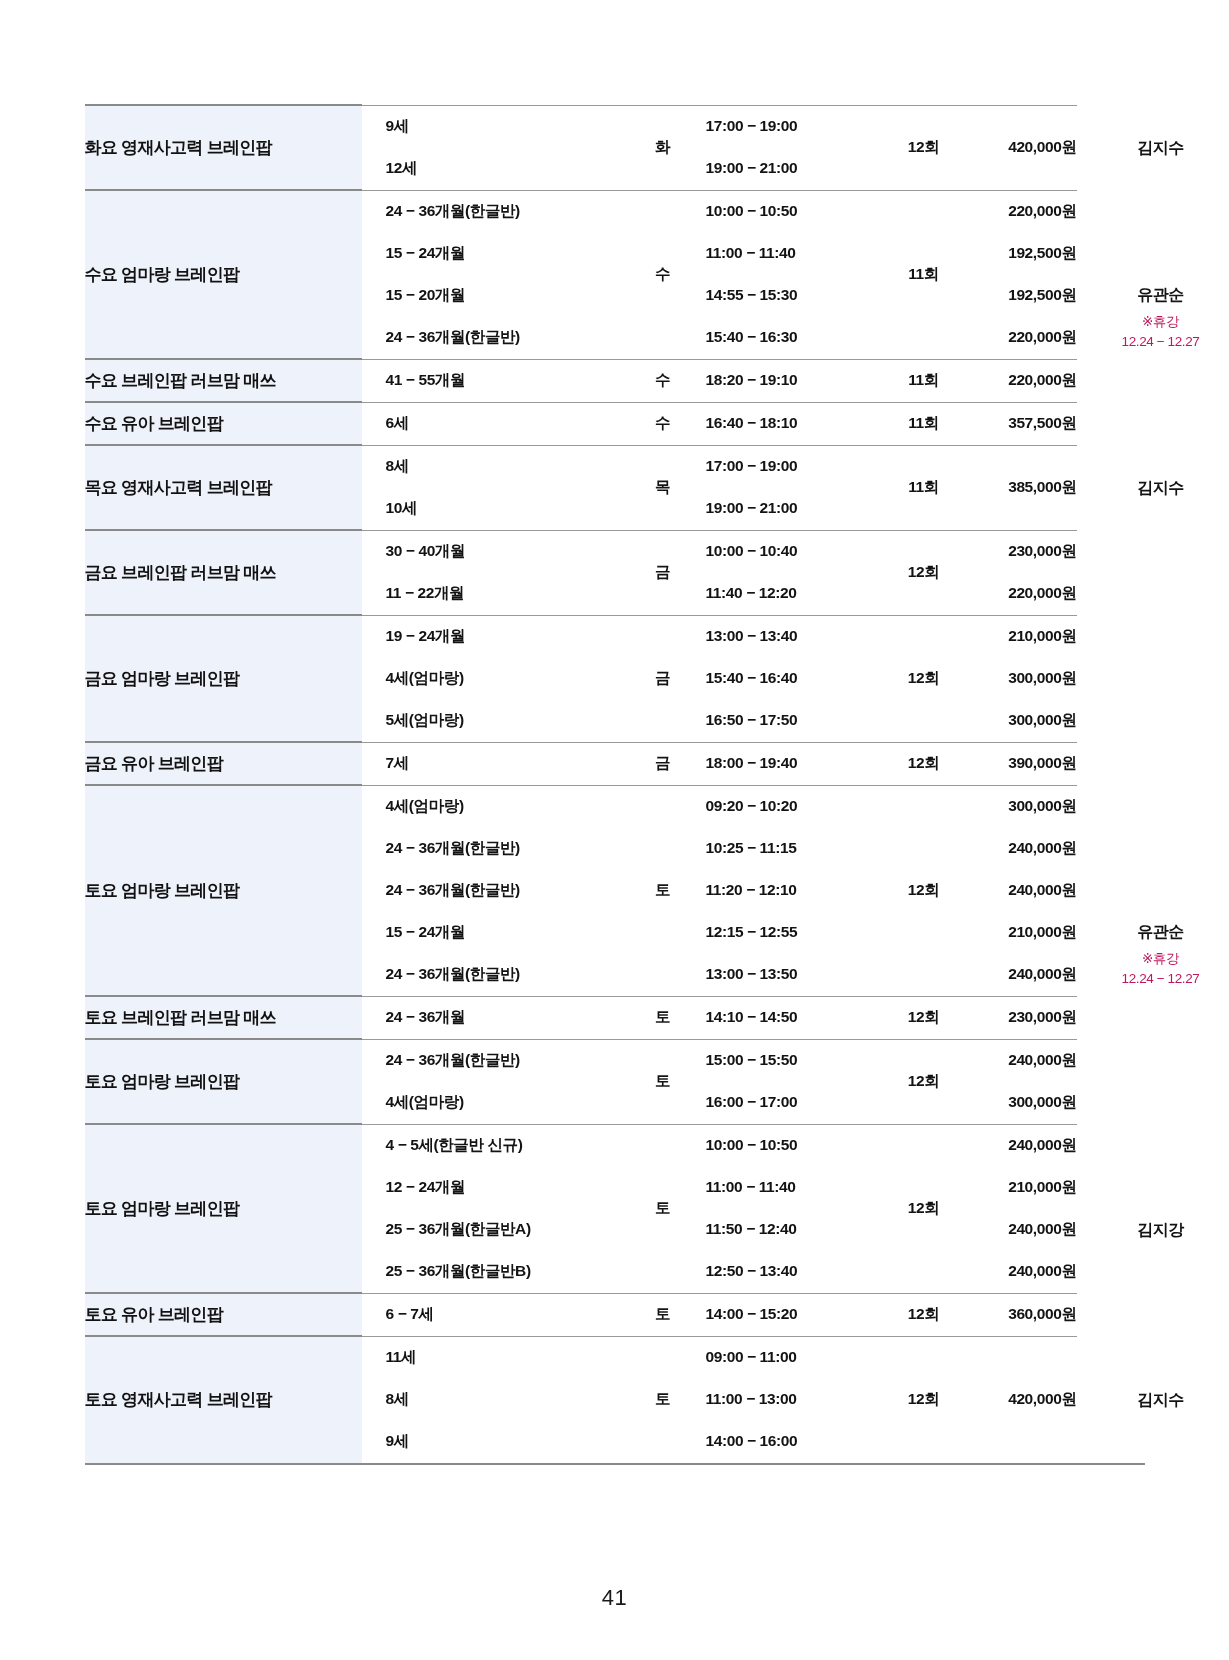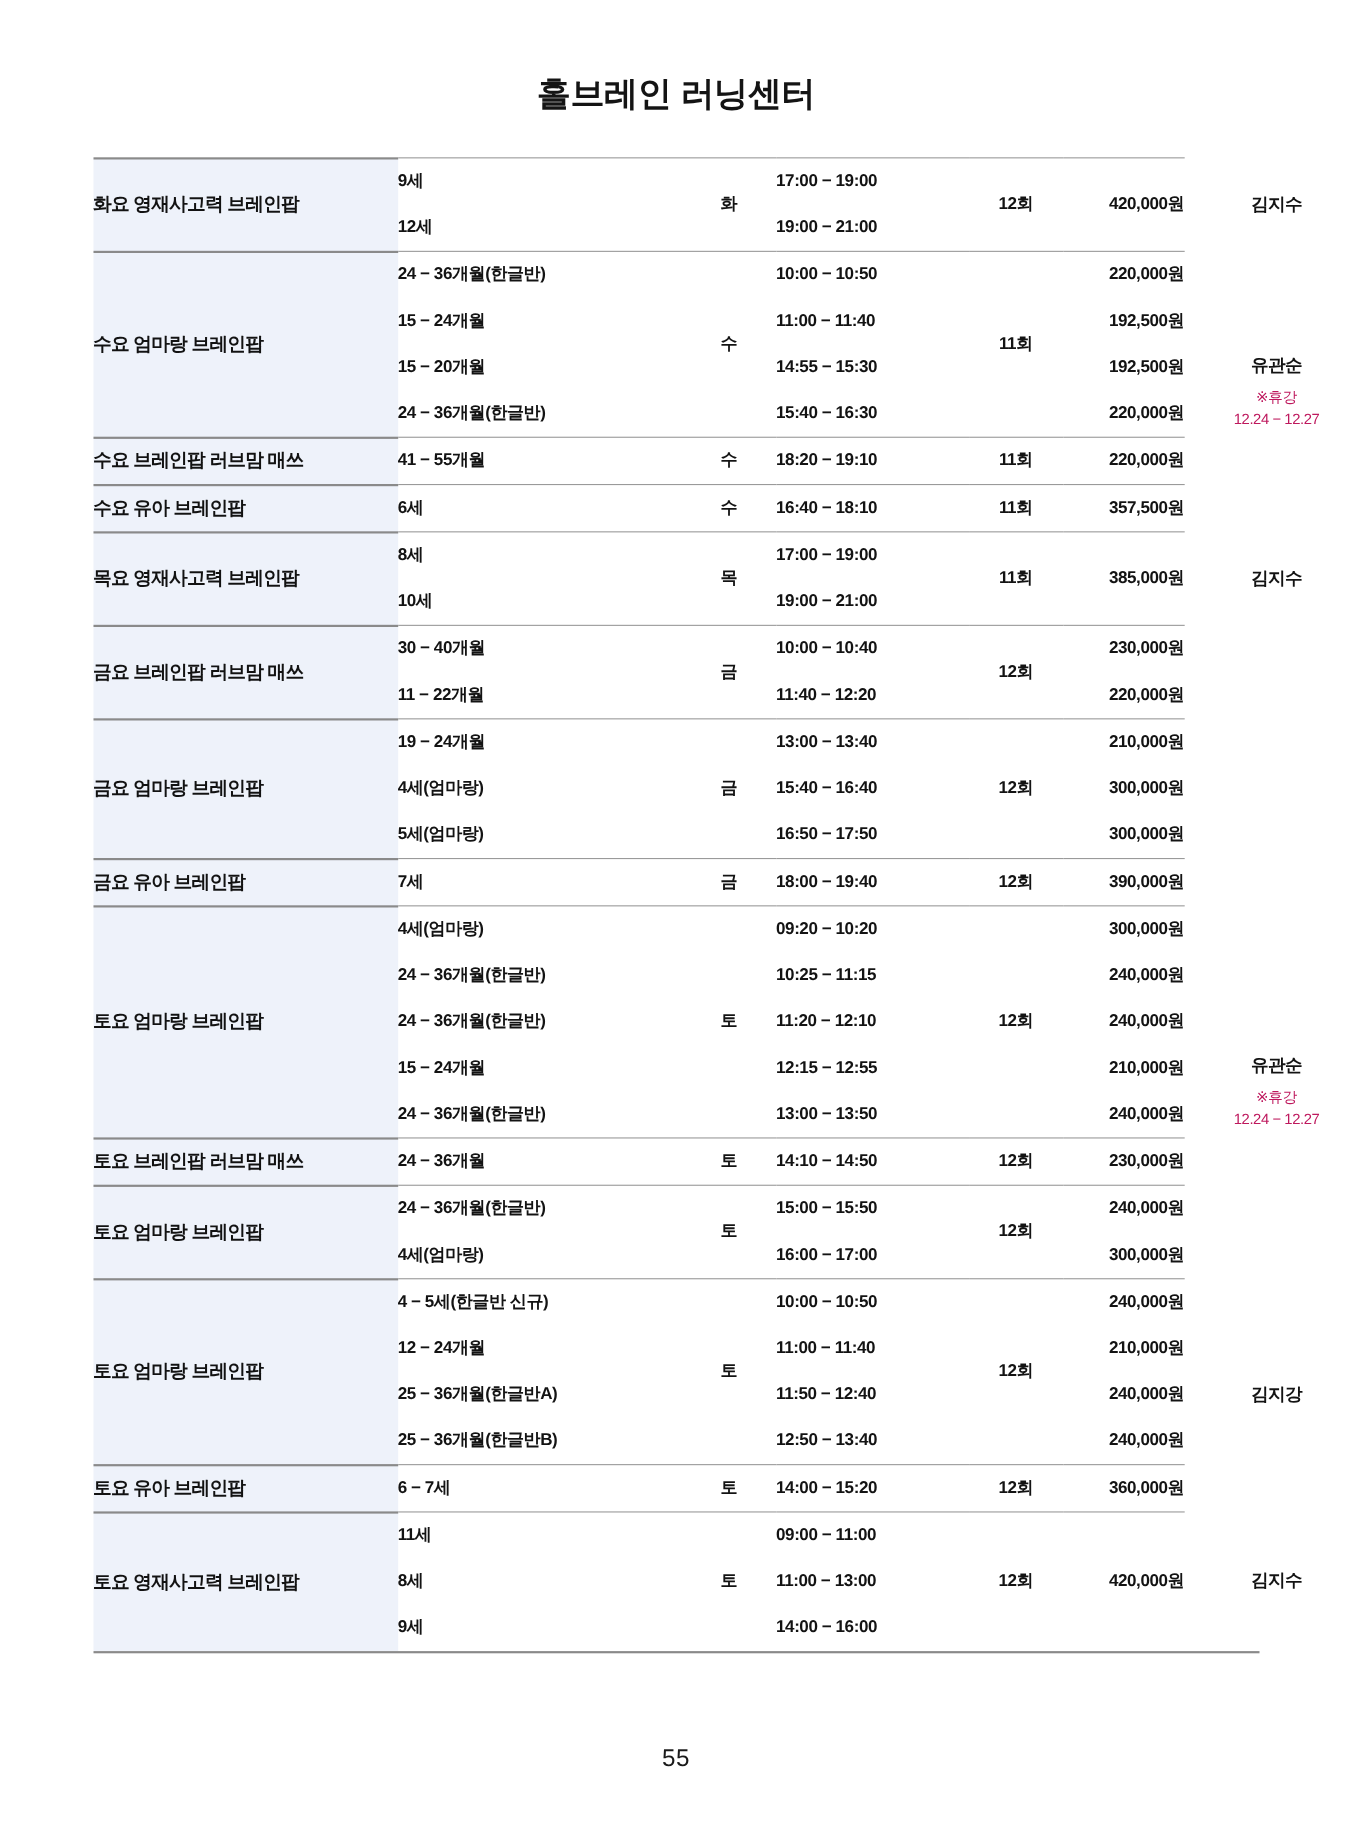--- a/index.html
+++ b/index.html
@@ -103,21 +103,21 @@
     font-size: 16px;
   }
 
   
   .stack { display: flex; flex-direction: column; }
   .stack .line {
     height: 42px;
     display: flex;
     align-items: center;
   }
-  .cell-age .stack .line  { justify-content: flex-start; }
+  .cell-age .stack .line  { justify-content: flex-start; margin-left: 24px; }
   .cell-time .stack .line { justify-content: flex-start; }
   .cell-price .stack .line{ justify-content: flex-end; }
 
   
   .teacher-block { display: flex; flex-direction: column; align-items: center; gap: 6px; }
   .teacher-name { font-size: 16px; font-weight: 700; letter-spacing: -0.5px; }
   .teacher-note {
     font-size: 13.5px;
     font-weight: 400;
     letter-spacing: -0.4px;
@@ -143,21 +143,20 @@
     text-align: center;
     font-size: 22px;
     color: #1a1a1a;
     letter-spacing: 0.5px;
   }
 </style>
 </head>
 <body>
 
 <div class="page-header">
-  <div class="brand-kr">홀브레인 러닝센터</div>
 </div>
 
 <div class="sheet">
   <table class="schedule">
     <colgroup>
       <col class="c-name">
         <col class="c-age">
         <col class="c-day">
       <col class="c-time">
         <col class="c-cnt">
@@ -518,13 +517,13 @@
           </td>
           <td class="cell-teacher" rowspan="1">
             <div class="teacher-name">김지수</div>
           </td>
         </tr>
       </tbody>
   </table>
   <div class="bottom-rule"></div>
 </div>
 
-<div class="page-number">55</div>
+<div class="page-number">41</div>
 
 </body></html>

